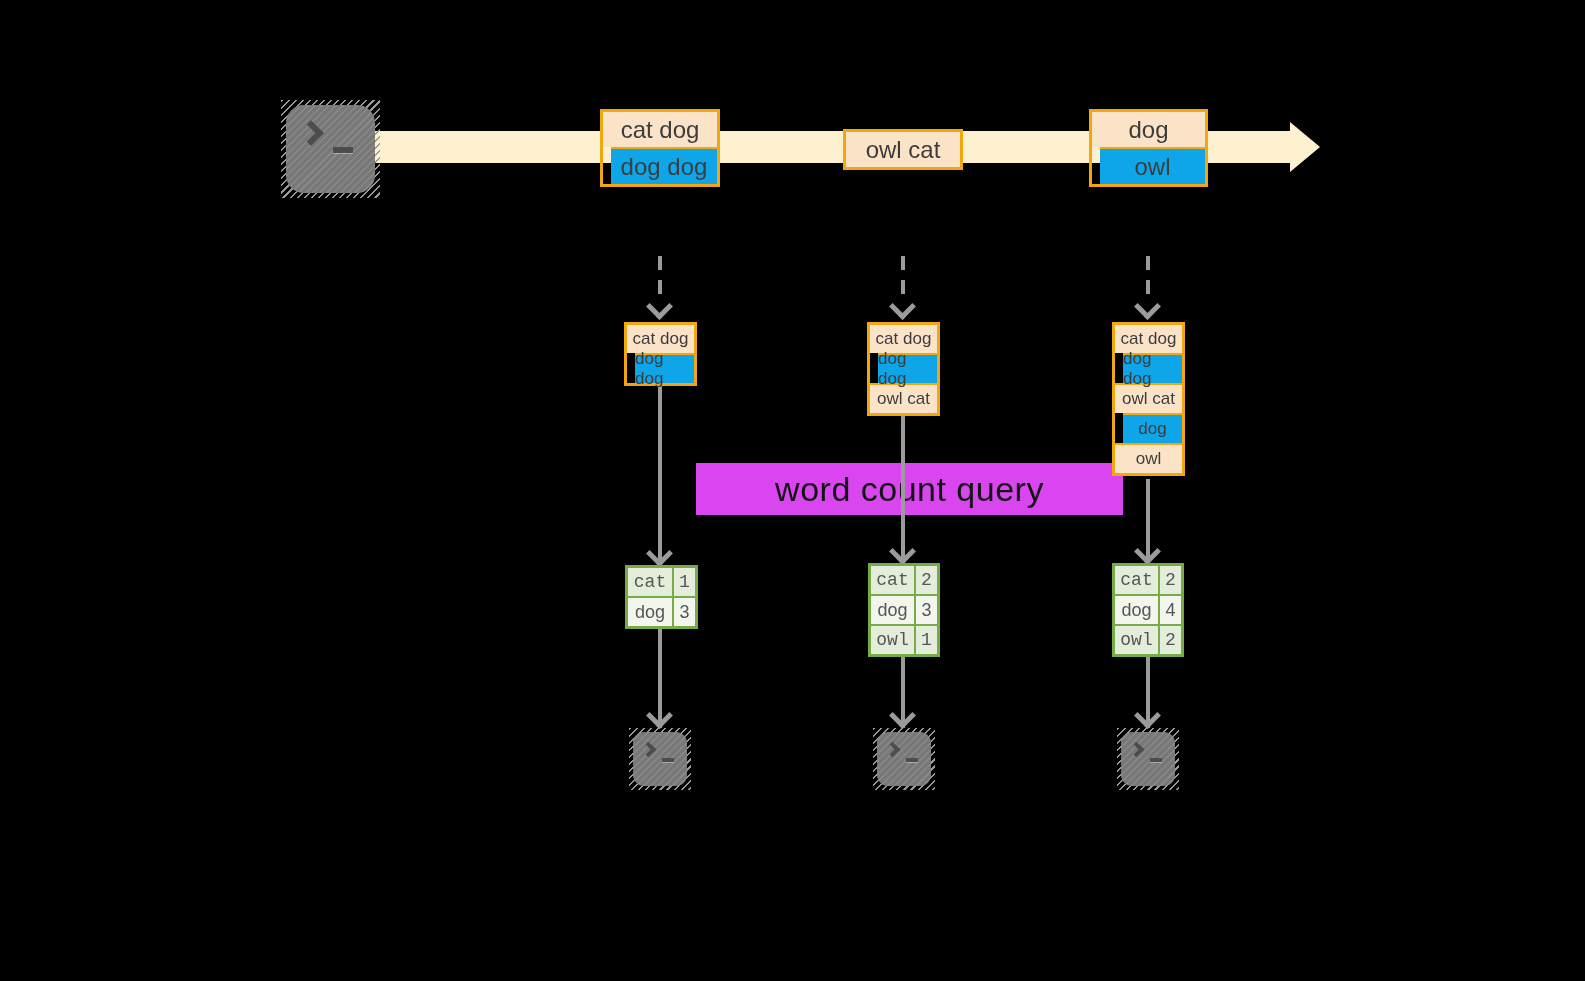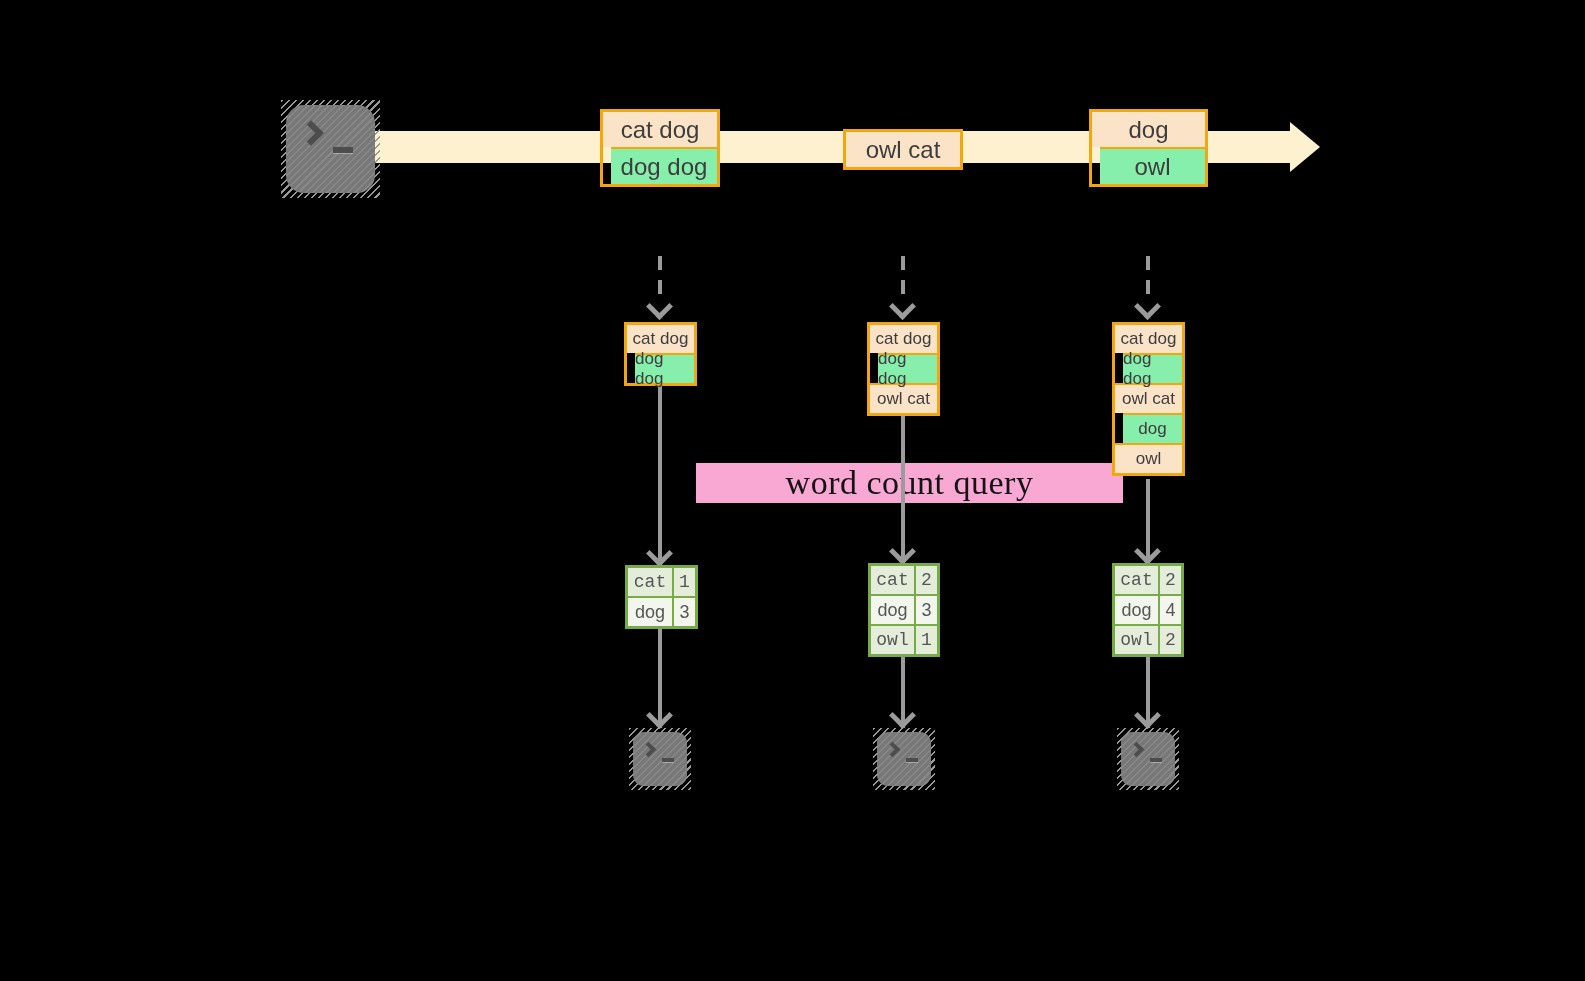--- a/index.html
+++ b/index.html
@@ -30,21 +30,21 @@
   
   .band{position:absolute;left:370px;top:131px;width:920px;height:32px;background:#fdf1cf;z-index:1;}
   .band-head{position:absolute;left:1290px;top:122px;width:0;height:0;z-index:1;
     border-top:25px solid transparent;border-bottom:25px solid transparent;border-left:30px solid #fdf1cf;}
 
   
   .obox{position:absolute;border:3px solid #f0a80e;box-sizing:border-box;z-index:6;}
   .obox .row{display:flex;align-items:center;justify-content:center;color:#3d3d3d;}
   .obox .row + .row{border-top:2px solid #f0a80e;}
   .row.peach{background:#fbe3c8;}
-  .row.cream{background:#86efac;margin-left:8px;}
+  .row.cream{background:#0ea5e9;margin-left:8px;}
 
   .msg .row{height:35px;font-size:24px;}
   .msg1{left:600px;top:109px;width:120px;}
   .msg2{left:843px;top:129px;width:120px;}
   .msg3{left:1089px;top:109px;width:119px;}
 
   .batch .row{height:28px;font-size:17px;}
   .batch1{left:624px;top:322px;width:73px;}
   .batch2{left:867px;top:322px;width:73px;}
   .batch3{left:1112px;top:322px;width:73px;}
@@ -64,23 +64,23 @@
   .rt3{left:1112px;top:563px;width:72px;}
 
   
   .dline{position:absolute;width:4px;height:44px;top:256px;z-index:3;
     background:repeating-linear-gradient(180deg,#9b9b9b 0 14px,transparent 14px 24px);}
   .sline{position:absolute;width:4px;background:#9b9b9b;z-index:5;}
   .gchev{position:absolute;width:14px;height:14px;z-index:5;
     border-right:5px solid #9b9b9b;border-bottom:5px solid #9b9b9b;transform:rotate(45deg);}
 
   
-  .banner{position:absolute;left:696px;top:463px;width:427px;height:40px;background:#f9a8d4;z-index:4;
+  .banner{position:absolute;left:696px;top:463px;width:427px;height:52px;background:#d946ef;z-index:4;
     display:flex;align-items:center;justify-content:center;
-    font-size:34px;font-weight:400;color:#141414;letter-spacing:.5px;font-family:Liberation Serif, serif;}
+    font-size:34px;font-weight:400;color:#141414;letter-spacing:.5px;}
 </style>
 </head>
 <body>
 
 <div class="canvas">
 
   <div class="band"></div>
   <div class="band-head"></div>
 
   <div class="terminal term-big">

